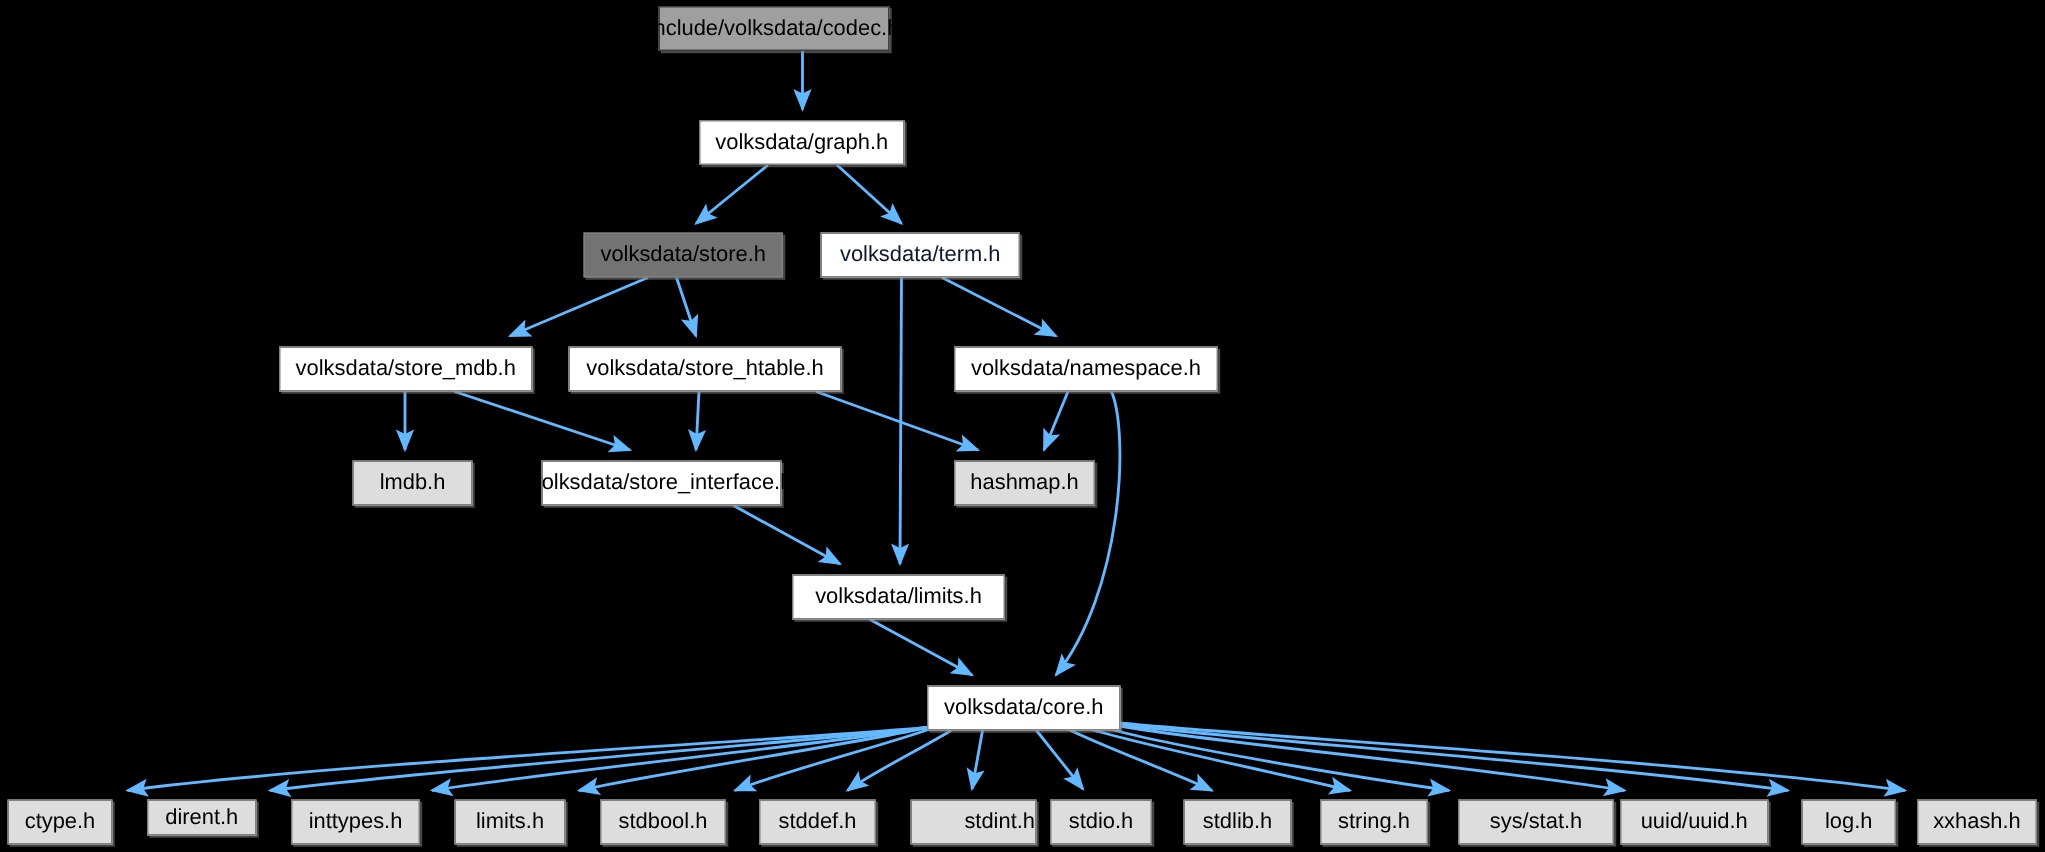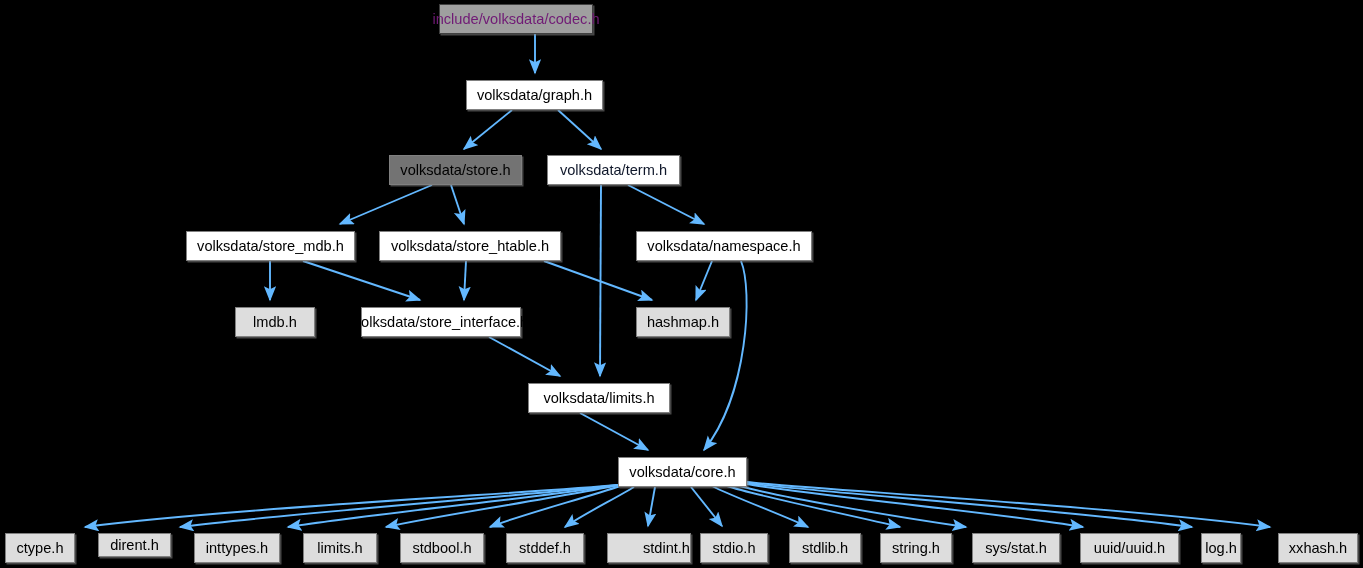--- a/index.html
+++ b/index.html
@@ -77,21 +77,21 @@
         <path d="M712,486 C731,496 785,516 808,527" fill="none" stroke="#63b8ff" stroke-width="1.9" marker-end="url(#arrowhead)"></path>
         <path d="M727,486 C757,496 855,516 900,527" fill="none" stroke="#63b8ff" stroke-width="1.9" marker-end="url(#arrowhead)"></path>
         <path d="M740,486 C774,496 890,516 966,527" fill="none" stroke="#63b8ff" stroke-width="1.9" marker-end="url(#arrowhead)"></path>
         <path d="M747,484 C790,493 985,511 1083,527" fill="none" stroke="#63b8ff" stroke-width="1.9" marker-end="url(#arrowhead)"></path>
         <path d="M747,483 C801,491 1060,509 1192,527" fill="none" stroke="#63b8ff" stroke-width="1.9" marker-end="url(#arrowhead)"></path>
         <path d="M747,482 C808,489 1120,507 1270,527" fill="none" stroke="#63b8ff" stroke-width="1.9" marker-end="url(#arrowhead)"></path>
       </g>
   </svg>
 
   <div id="nodes-layer">
-      <div class="gnode" style="left: 439px; top: 4px; width: 154px; height: 30px; background: rgb(159, 159, 159); border: 1px solid rgb(64, 64, 64); box-shadow: rgba(128, 128, 128, 0.55) 1.5px 1.5px 0px 0px; color: #701a75;">
+      <div class="gnode" style="left: 439px; top: 4px; width: 154px; height: 30px; background: rgb(159, 159, 159); border: 1px solid rgb(64, 64, 64); box-shadow: rgba(128, 128, 128, 0.55) 1.5px 1.5px 0px 0px; color: #000000;">
         <span class="gnode-label">include/volksdata/codec.h</span>
       </div>
       <div class="gnode" style="left: 466px; top: 80px; width: 137px; height: 30px; background: rgb(255, 255, 255); border: 1px solid rgb(128, 128, 128); box-shadow: rgba(128, 128, 128, 0.55) 1.5px 1.5px 0px 0px; color: rgb(0, 0, 0);">
         <span class="gnode-label">volksdata/graph.h</span>
       </div>
       <div class="gnode" style="left: 389px; top: 155px; width: 133px; height: 30px; background: #737373; border: 1px solid rgb(128, 128, 128); box-shadow: rgba(128, 128, 128, 0.55) 1.5px 1.5px 0px 0px; color: rgb(0, 0, 0);">
         <span class="gnode-label">volksdata/store.h</span>
       </div>
       <div class="gnode" style="left: 547px; top: 155px; width: 133px; height: 30px; background: rgb(255, 255, 255); border: 1px solid rgb(128, 128, 128); box-shadow: rgba(128, 128, 128, 0.55) 1.5px 1.5px 0px 0px; color: #0f172a;">
         <span class="gnode-label">volksdata/term.h</span>
@@ -143,27 +143,27 @@
       </div>
       <div class="gnode" style="left: 700px; top: 533px; width: 68px; height: 30px; background: rgb(221, 221, 221); border: 1px solid rgb(128, 128, 128); box-shadow: rgba(128, 128, 128, 0.55) 1.5px 1.5px 0px 0px; color: rgb(0, 0, 0);">
         <span class="gnode-label">stdio.h</span>
       </div>
       <div class="gnode" style="left: 789px; top: 533px; width: 72px; height: 30px; background: rgb(221, 221, 221); border: 1px solid rgb(128, 128, 128); box-shadow: rgba(128, 128, 128, 0.55) 1.5px 1.5px 0px 0px; color: rgb(0, 0, 0);">
         <span class="gnode-label">stdlib.h</span>
       </div>
       <div class="gnode" style="left: 880px; top: 533px; width: 72px; height: 30px; background: rgb(221, 221, 221); border: 1px solid rgb(128, 128, 128); box-shadow: rgba(128, 128, 128, 0.55) 1.5px 1.5px 0px 0px; color: rgb(0, 0, 0);">
         <span class="gnode-label">string.h</span>
       </div>
-      <div class="gnode" style="left: 972px; top: 533px; width: 88px; height: 30px; background: rgb(221, 221, 221); border: 1px solid rgb(128, 128, 128); box-shadow: rgba(128, 128, 128, 0.55) 1.5px 1.5px 0px 0px; color: rgb(0, 0, 0);">
+      <div class="gnode" style="left: 972px; top: 533px; width: 104px; height: 30px; background: rgb(221, 221, 221); border: 1px solid rgb(128, 128, 128); box-shadow: rgba(128, 128, 128, 0.55) 1.5px 1.5px 0px 0px; color: rgb(0, 0, 0);">
         <span class="gnode-label">sys/stat.h</span>
       </div>
       <div class="gnode" style="left: 1080px; top: 533px; width: 99px; height: 30px; background: rgb(221, 221, 221); border: 1px solid rgb(128, 128, 128); box-shadow: rgba(128, 128, 128, 0.55) 1.5px 1.5px 0px 0px; color: rgb(0, 0, 0);">
         <span class="gnode-label">uuid/uuid.h</span>
       </div>
-      <div class="gnode" style="left: 1201px; top: 533px; width: 40px; height: 30px; background: rgb(221, 221, 221); border: 1px solid rgb(128, 128, 128); box-shadow: rgba(128, 128, 128, 0.55) 1.5px 1.5px 0px 0px; color: rgb(0, 0, 0);">
+      <div class="gnode" style="left: 1201px; top: 533px; width: 63px; height: 30px; background: rgb(221, 221, 221); border: 1px solid rgb(128, 128, 128); box-shadow: rgba(128, 128, 128, 0.55) 1.5px 1.5px 0px 0px; color: rgb(0, 0, 0);">
         <span class="gnode-label">log.h</span>
       </div>
       <div class="gnode" style="left: 1278px; top: 533px; width: 80px; height: 30px; background: rgb(221, 221, 221); border: 1px solid rgb(128, 128, 128); box-shadow: rgba(128, 128, 128, 0.55) 1.5px 1.5px 0px 0px; color: rgb(0, 0, 0);">
         <span class="gnode-label">xxhash.h</span>
       </div>
     </div>
 
 </div>
 
 </body></html>

